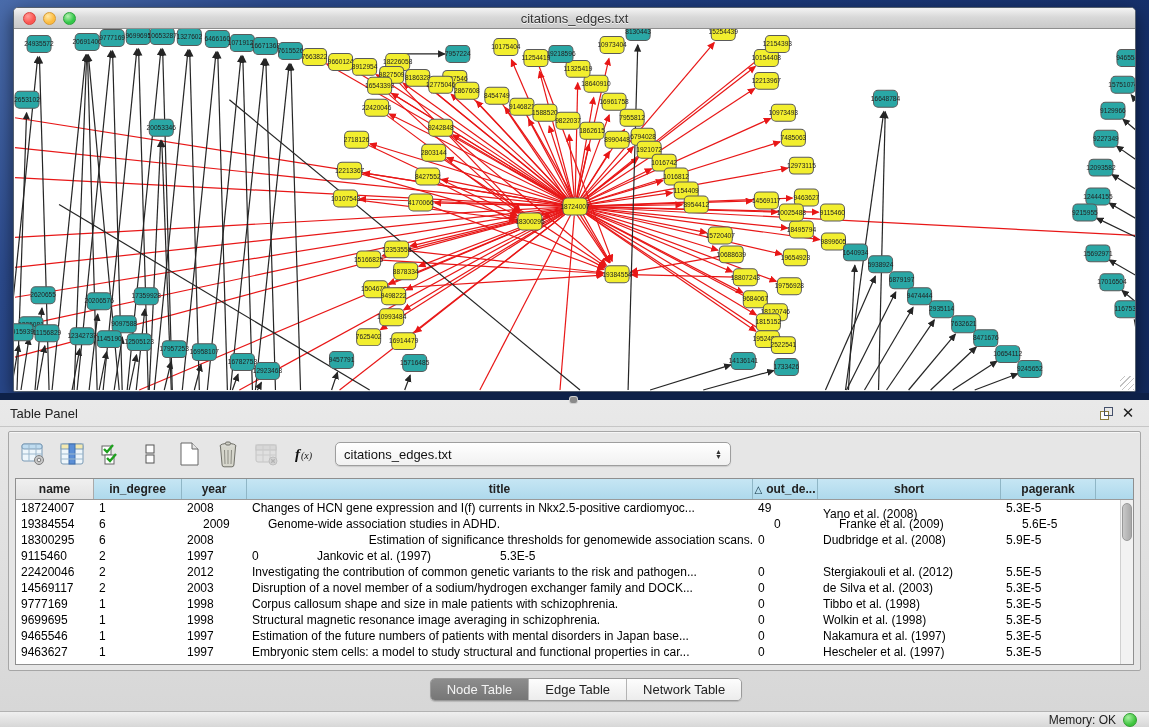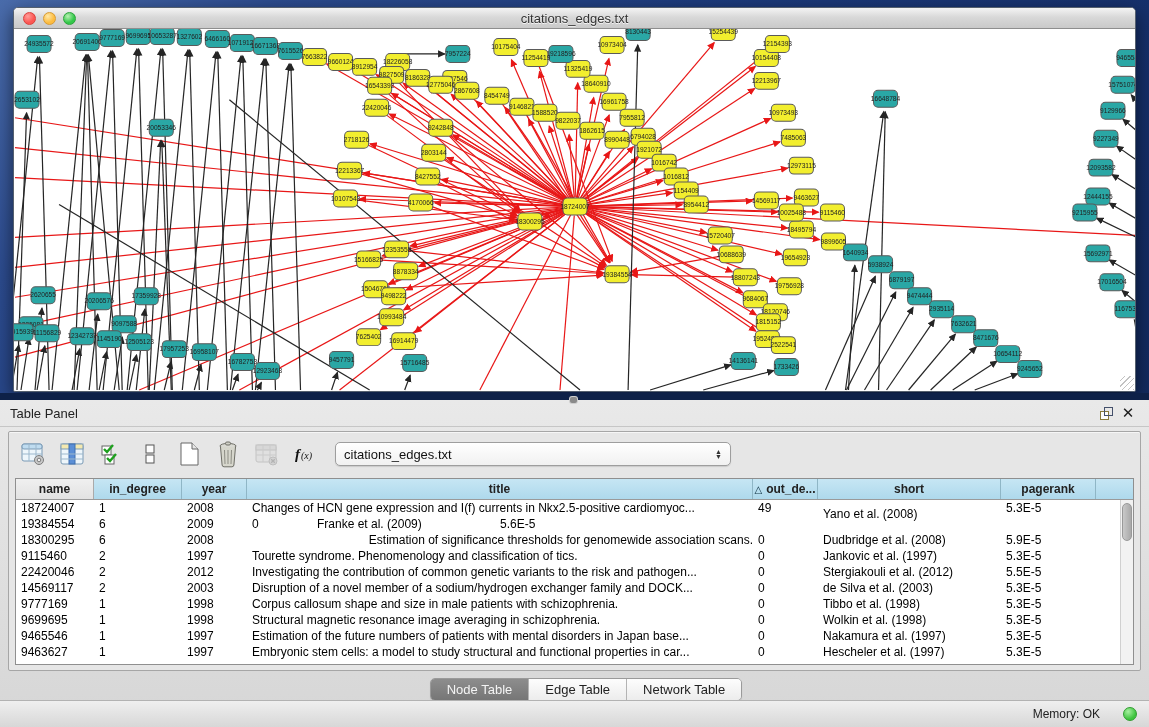--- a/index.html
+++ b/index.html
@@ -69,23 +69,23 @@
     background:linear-gradient(90deg,#c9c9c9,#a9a9a9);border:1px solid #999;}
 
   #tabs-row{position:absolute;left:0;right:0;top:276px;height:26px;display:flex;justify-content:center;align-items:center;padding-left:23px;}
   #seg{display:flex;border:1px solid #9a9a9a;border-radius:5px;overflow:hidden;
     box-shadow:0 1px 1px rgba(0,0,0,.15);}
   .seg-btn{padding:3px 16px;font-size:13px;background:linear-gradient(#fdfdfd,#ececec);
     color:#222;border-right:1px solid #b3b3b3;}
   .seg-btn:last-child{border-right:none;}
   .seg-btn.sel{background:linear-gradient(#8d8d8d,#767676);color:#f4f4f4;}
 
-  #status-bar{position:absolute;left:0;right:0;bottom:0;height:27px;
+  #status-bar{position:absolute;left:0;right:0;bottom:0;height:16px;
     background:linear-gradient(#efefef,#d7d7d7);border-top:1px solid #b2b2b2;
-    display:flex;align-items:center;justify-content:flex-end;padding:0 12px;gap:23px;}
+    display:flex;align-items:center;justify-content:flex-end;padding:0 12px;gap:7px;}
   #status-bar .mem{font-size:12px;color:#222;}
   #mem-dot{width:14px;height:14px;border-radius:50%;border:1px solid #2f9e2f;
     background:radial-gradient(circle at 35% 30%,#a6f0a0,#3ec43e 65%);}
 </style>
 </head>
 <body>
 
 <div id="root">
 
   <div id="desktop">
@@ -908,39 +908,39 @@
                 <div class="tcell" style="width: 88px;">1</div>
                 <div class="tcell" style="width: 65px;">2008</div>
                 <div class="tcell" style="width: 506px;">Changes of HCN gene expression and I(f) currents in Nkx2.5-positive cardiomyoc...</div>
                 <div class="tcell" style="width: 65px;">49</div>
                 <div class="tcell" style="width: 183px; margin-top: 12px;">Yano et al. (2008)</div>
                 <div class="tcell" style="width: 95px;">5.3E-5</div>
               </div>
               <div class="trow">
                 <div class="tcell" style="width: 78px;">19384554</div>
                 <div class="tcell" style="width: 88px;">6</div>
-                <div class="tcell" style="width: 65px;">2009</div>
+                <div class="tcell" style="width: 65px; margin-left: 16px;">2009</div>
+                <div class="tcell" style="width: 506px;">Genome-wide association studies in ADHD.</div>
                 <div class="tcell" style="width: 65px;">0</div>
                 <div class="tcell" style="width: 183px;">Franke et al. (2009)</div>
                 <div class="tcell" style="width: 95px;">5.6E-5</div>
               </div>
               <div class="trow">
                 <div class="tcell" style="width: 78px;">18300295</div>
                 <div class="tcell" style="width: 88px;">6</div>
                 <div class="tcell" style="width: 65px;">2008</div>
                 <div class="tcell" style="width: 506px; text-align: right;">Estimation of significance thresholds for genomewide association scans.</div>
                 <div class="tcell" style="width: 65px;">0</div>
                 <div class="tcell" style="width: 183px;">Dudbridge et al. (2008)</div>
                 <div class="tcell" style="width: 95px;">5.9E-5</div>
               </div>
               <div class="trow">
                 <div class="tcell" style="width: 78px;">9115460</div>
                 <div class="tcell" style="width: 88px;">2</div>
                 <div class="tcell" style="width: 65px;">1997</div>
-                <div class="tcell" style="width: 506px;">Tourette syndrome. Phenomenology and classification of tics.</div>
                 <div class="tcell" style="width: 65px;">0</div>
                 <div class="tcell" style="width: 183px;">Jankovic et al. (1997)</div>
                 <div class="tcell" style="width: 95px;">5.3E-5</div>
               </div>
               <div class="trow">
                 <div class="tcell" style="width: 78px;">22420046</div>
                 <div class="tcell" style="width: 88px;">2</div>
                 <div class="tcell" style="width: 65px;">2012</div>
                 <div class="tcell" style="width: 506px;">Investigating the contribution of common genetic variants to the risk and pathogen...</div>
                 <div class="tcell" style="width: 65px;">0</div>

